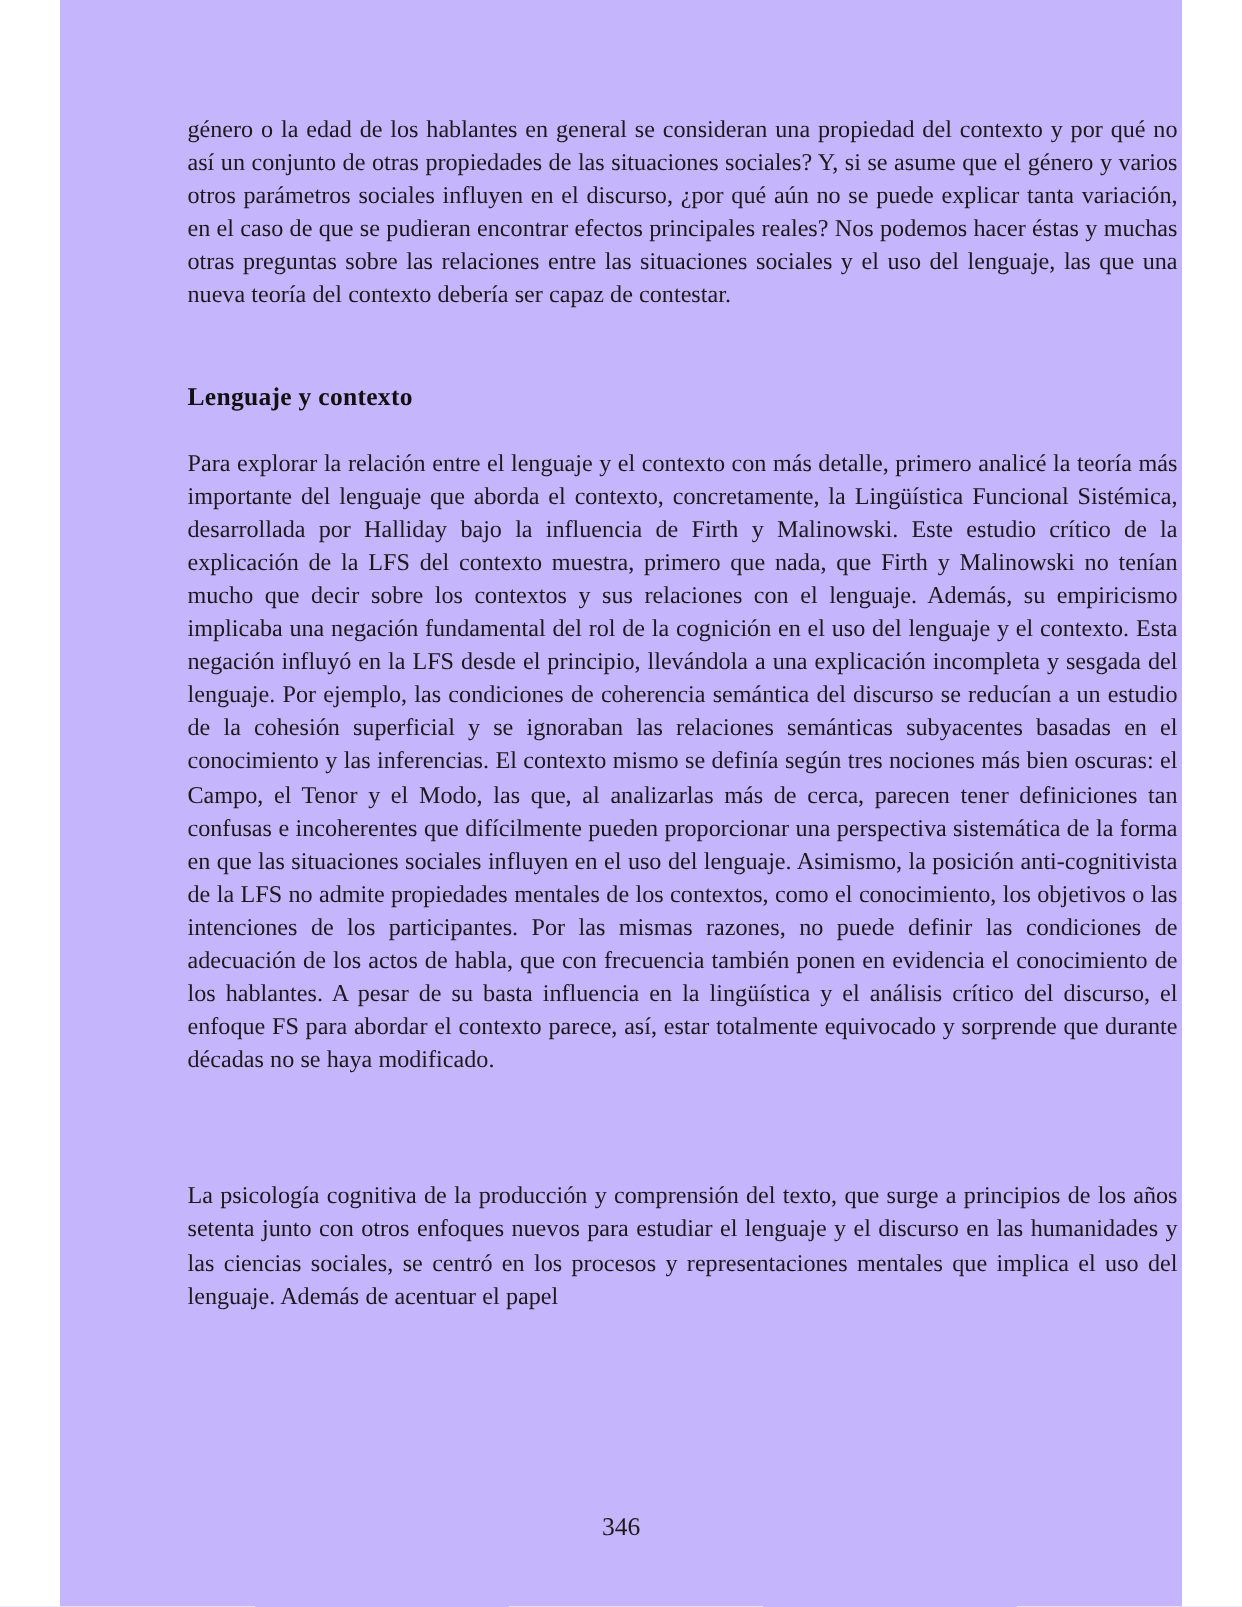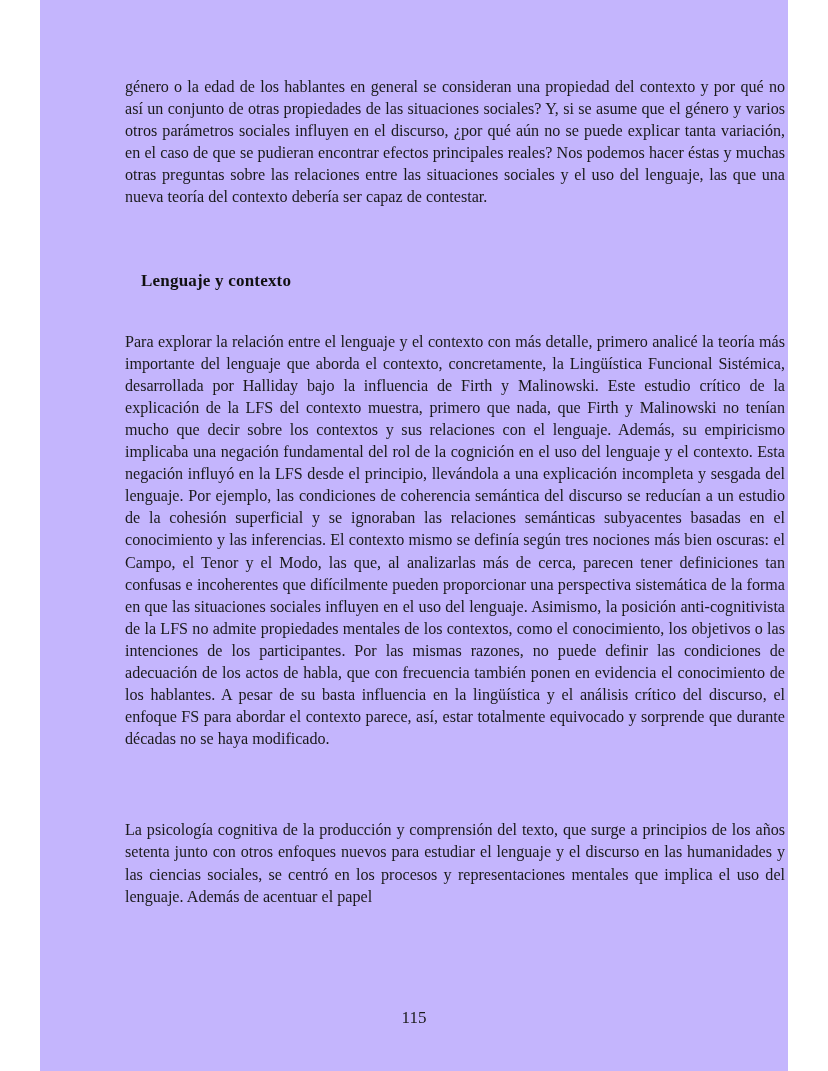--- a/index.html
+++ b/index.html
@@ -32,21 +32,21 @@
     margin: 0;
     font-size: 16.1px;
     line-height: 22.1px;
     text-align: justify;
     text-justify: inter-word;
     color: #1a1a1a;
     hyphens: none;
     word-spacing: 0.1px;
   }
   h2.section-head {
-    margin: 16px;
+    margin: 0;
     font-size: 17px;
     line-height: 22px;
     font-weight: bold;
     text-align: left;
     color: #111111;
     letter-spacing: 0.2px;
   }
   .gap-before-head { height: 45px; }
   .gap-after-head  { height: 23px; }
   .gap-before-head-2 { height: 46px; }
@@ -83,15 +83,15 @@
 
     <div class="gap-before-head-2"></div>
 
 
     <div class="gap-after-head-2"></div>
 
     <p class="body-par">La psicología cognitiva de la producción y comprensión del texto, que surge a principios de los años setenta junto con otros enfoques nuevos para estudiar el lenguaje y el discurso en las humanidades y las ciencias sociales, se centró en los procesos y representaciones mentales que implica el uso del lenguaje. Además de acentuar el papel</p>
 
   </div>
 
-  <div class="page-number">115</div>
+  <div class="page-number">346</div>
 
 </div>
 
 </body></html>

